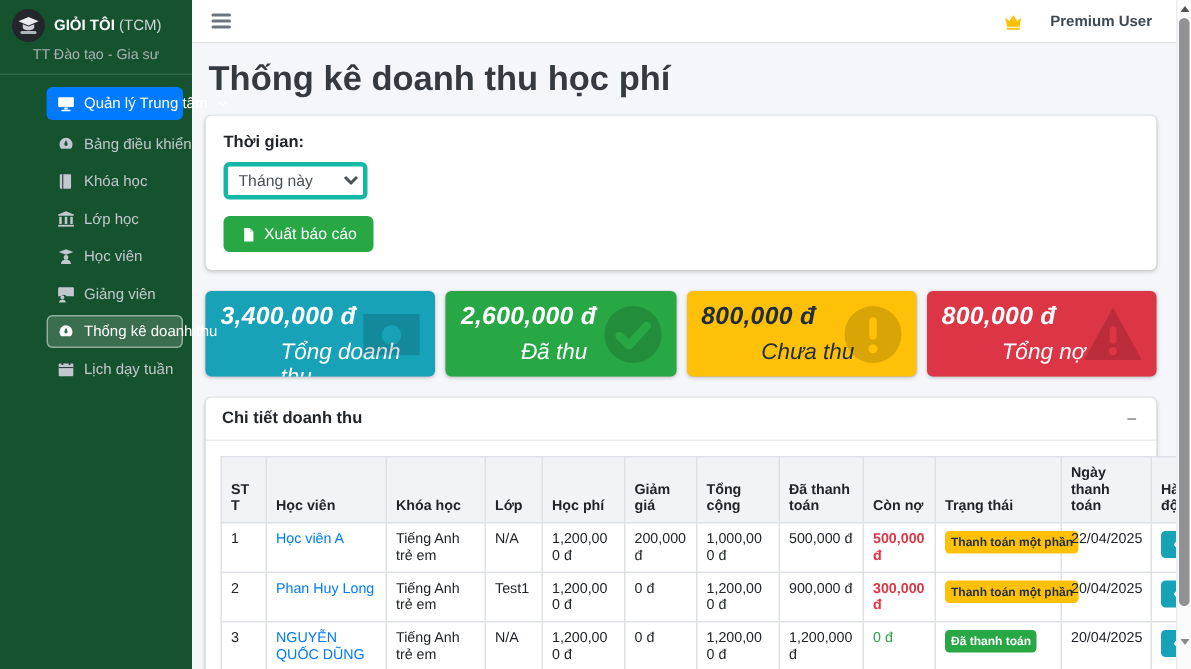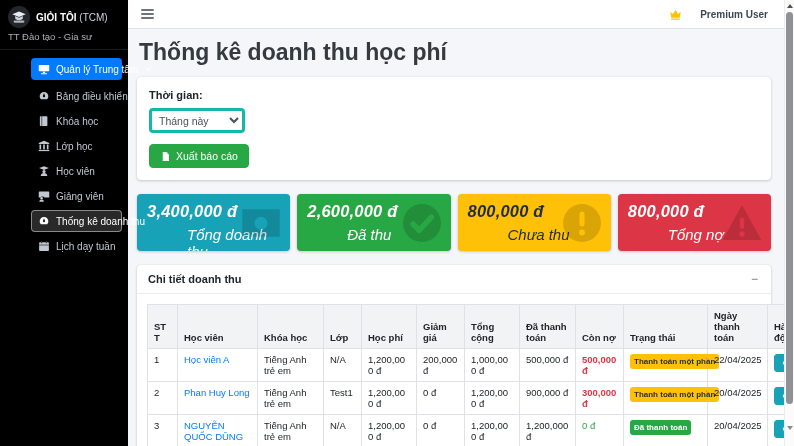--- a/index.html
+++ b/index.html
@@ -1,27 +1,27 @@
 <!DOCTYPE html>
 <html><head>
 <meta charset="utf-8">
 <style>
   * { box-sizing: border-box; margin: 0; padding: 0; }
   html,body { width:794px; height:446px; overflow:hidden; }
   body { font-family:"Liberation Sans","DejaVu Sans",sans-serif; background:#f4f6f9; position:relative; }
   .screen { position:absolute; inset:0; width:794px; height:446px; overflow:hidden; }
 
   
-  .sidebar { position:absolute; left:0; top:0; width:128px; height:446px; background:#000000; color:#c2c7d0; z-index:5; }
+  .sidebar { position:absolute; left:0; top:0; width:128px; height:446px; background:#14532d; color:#c2c7d0; z-index:5; }
   .brand { padding:6px 8px 7px; border-bottom:1px solid rgba(255,255,255,.1); }
   .brand-row { display:flex; align-items:center; gap:6px; }
   .logo-circle { width:22px; height:22px; border-radius:50%; background:#23272b; flex:0 0 auto; display:flex; align-items:center; justify-content:center; }
   .brand-title { font-size:10px; font-weight:700; color:#fff; white-space:nowrap; }
   .brand-title .light { font-weight:400; color:#cfd4da; }
-  .brand-sub { font-size:9.5px; color:#aab0b6; margin-top:3px; white-space:nowrap; }
+  .brand-sub { font-size:9.5px; color:#aab0b6; margin-top:3px; text-align:center; white-space:nowrap; }
   .menu { padding:8px 6px; display:flex; flex-direction:column; gap:3px;margin-left:25px; }
   .menu-item { display:flex; align-items:center; gap:6px; padding:5px 7px; border-radius:4px; font-size:10px; white-space:nowrap; cursor:pointer; color:#c2c7d0; }
   .menu-item .mi-icon { width:12px; height:12px; flex:0 0 auto; display:flex; }
   .menu-item .mi-icon svg { width:12px; height:12px; fill:currentColor; }
   .menu-item.primary { background:#007bff; color:#fff; margin-bottom:2px; }
   .menu-item.selected { background:rgba(255,255,255,.16); border:1px solid rgba(255,255,255,.45); color:#fff; padding:4px 6px; }
   .mi-chev { margin-left:auto; display:flex; }
   .mi-chev svg { width:9px; height:9px; fill:#fff; }
 
   

